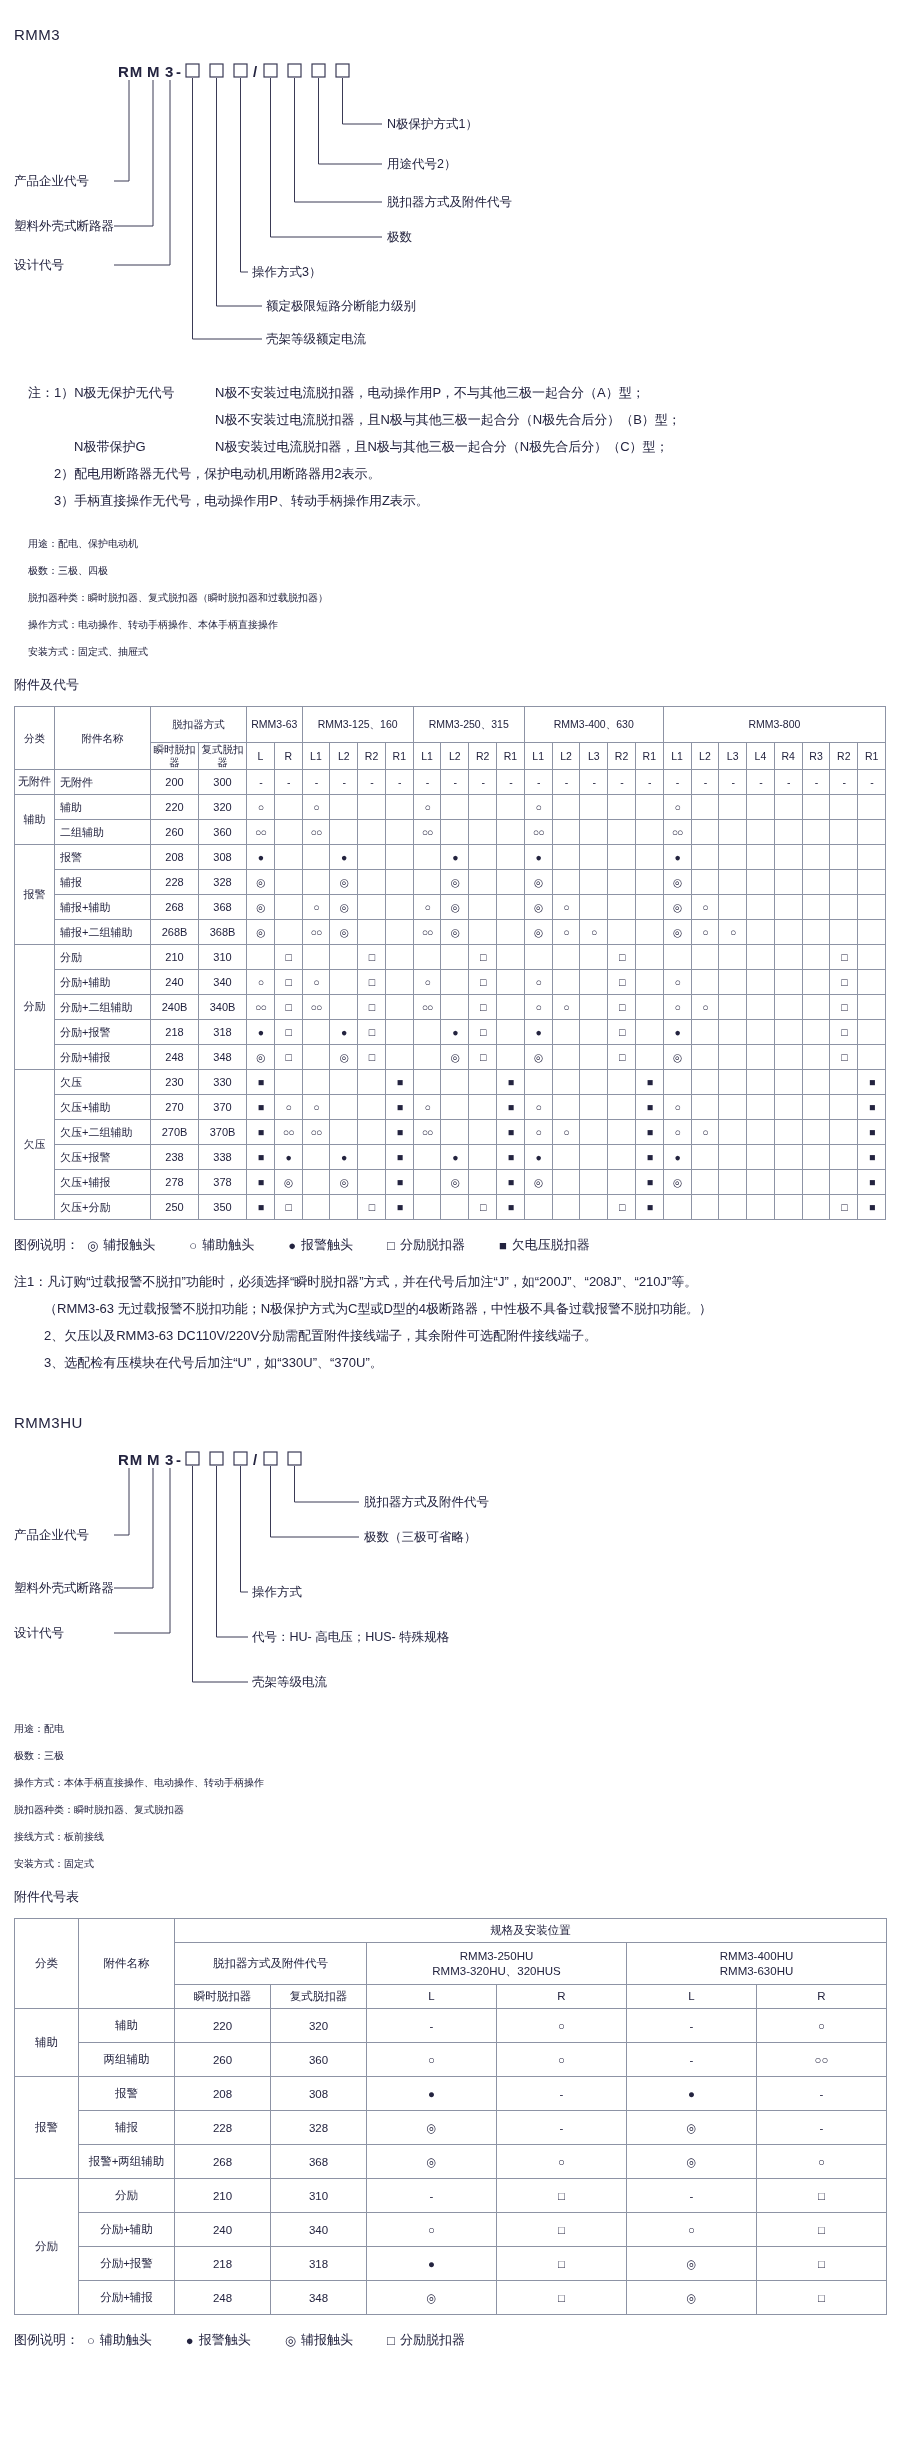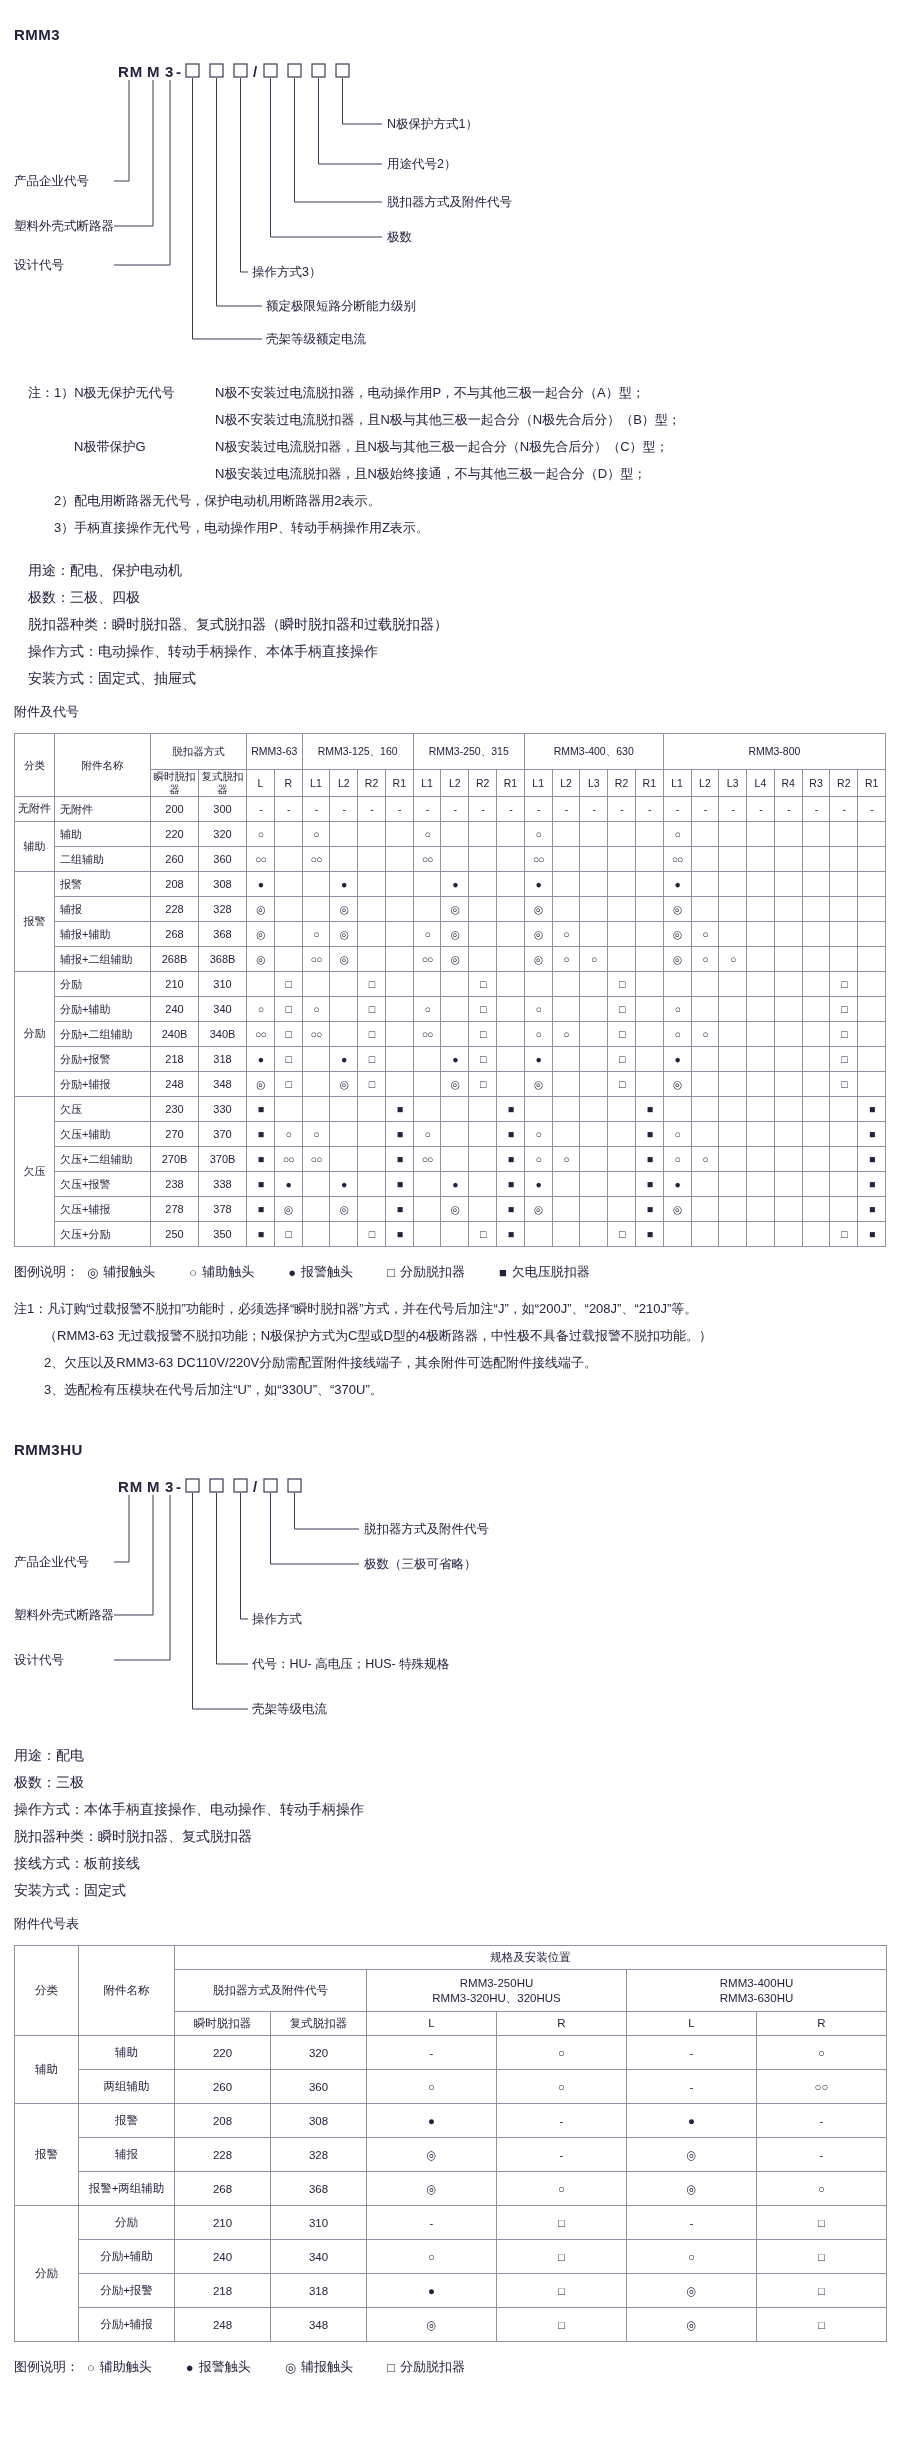--- a/index.html
+++ b/index.html
@@ -1,36 +1,36 @@
 <!DOCTYPE html>
 <html><head>
 <meta charset="utf-8">
 <style>
   * { box-sizing: border-box; }
   html, body { margin: 0; padding: 0; background: #ffffff; }
   body { color: #23233f; font-family: "Liberation Sans", "DejaVu Sans", sans-serif; }
   .page { width: 900px; padding: 26px 14px 18px; }
 
-  .doc-title { font-size: 15px; font-weight: bold; margin: 0 0 10px; letter-spacing: .5px; }
+  .doc-title { font-size: 15px; font-weight: normal; margin: 0 0 10px; letter-spacing: .5px; }
   .doc-title.second { margin-top: 38px; }
 
   .diagram { display: block; overflow: visible; }
   .diagram text { font-size: 12.5px; fill: #23233f; }
   .diagram text.code-char { font-size: 15px; font-weight: bold; letter-spacing: 1px; }
   .diagram path { fill: none; stroke: #3a3a55; stroke-width: 1; }
   .diagram rect { fill: none; stroke: #3a3a55; stroke-width: 1.2; }
 
   .note-block { margin-top: 16px; padding-left: 14px; font-size: 13px; }
   .note-row { display: flex; }
   .note-row > div { line-height: 27px; }
   .note-label { width: 187px; flex: none; }
   .note-label.indent { padding-left: 46px; }
   .note-full { padding-left: 26px; }
 
-  .spec-list { margin-top: 16px; font-size: 14px; }
+  .spec-list { margin-top: 16px; font-size: 10px; }
   .spec-list.indented { padding-left: 14px; }
   .spec-line { line-height: 27px; }
 
   .section-heading { margin: 11px 0 0; font-size: 13px; }
 
   table { border-collapse: collapse; table-layout: fixed; width: 872px; margin-top: 12px; }
   th, td { border: 1px solid #8d93a5; font-weight: normal; text-align: center; vertical-align: middle; padding: 0; overflow: hidden; }
 
   .t1 th { font-size: 10.5px; line-height: 1.25; }
   .t1 thead tr:first-child th { height: 36px; word-break: break-all; padding: 0 2px; }
@@ -112,21 +112,20 @@
       <div class="note-row">
         <div class="note-label"></div>
         <div class="note-desc">N极不安装过电流脱扣器，且N极与其他三极一起合分（N极先合后分）（B）型；</div>
       </div>
       <div class="note-row">
         <div class="note-label indent">N极带保护G</div>
         <div class="note-desc">N极安装过电流脱扣器，且N极与其他三极一起合分（N极先合后分）（C）型；</div>
       </div>
       <div class="note-row">
         <div class="note-label"></div>
-        <div class="note-desc">N极安装过电流脱扣器，且N极始终接通，不与其他三极一起合分（D）型；</div>
       </div>
       <div class="note-row">
         <div class="note-full">2）配电用断路器无代号，保护电动机用断路器用2表示。</div>
       </div>
       <div class="note-row">
         <div class="note-full">3）手柄直接操作无代号，电动操作用P、转动手柄操作用Z表示。</div>
       </div>
     </div>
 
   <div class="spec-list indented">

